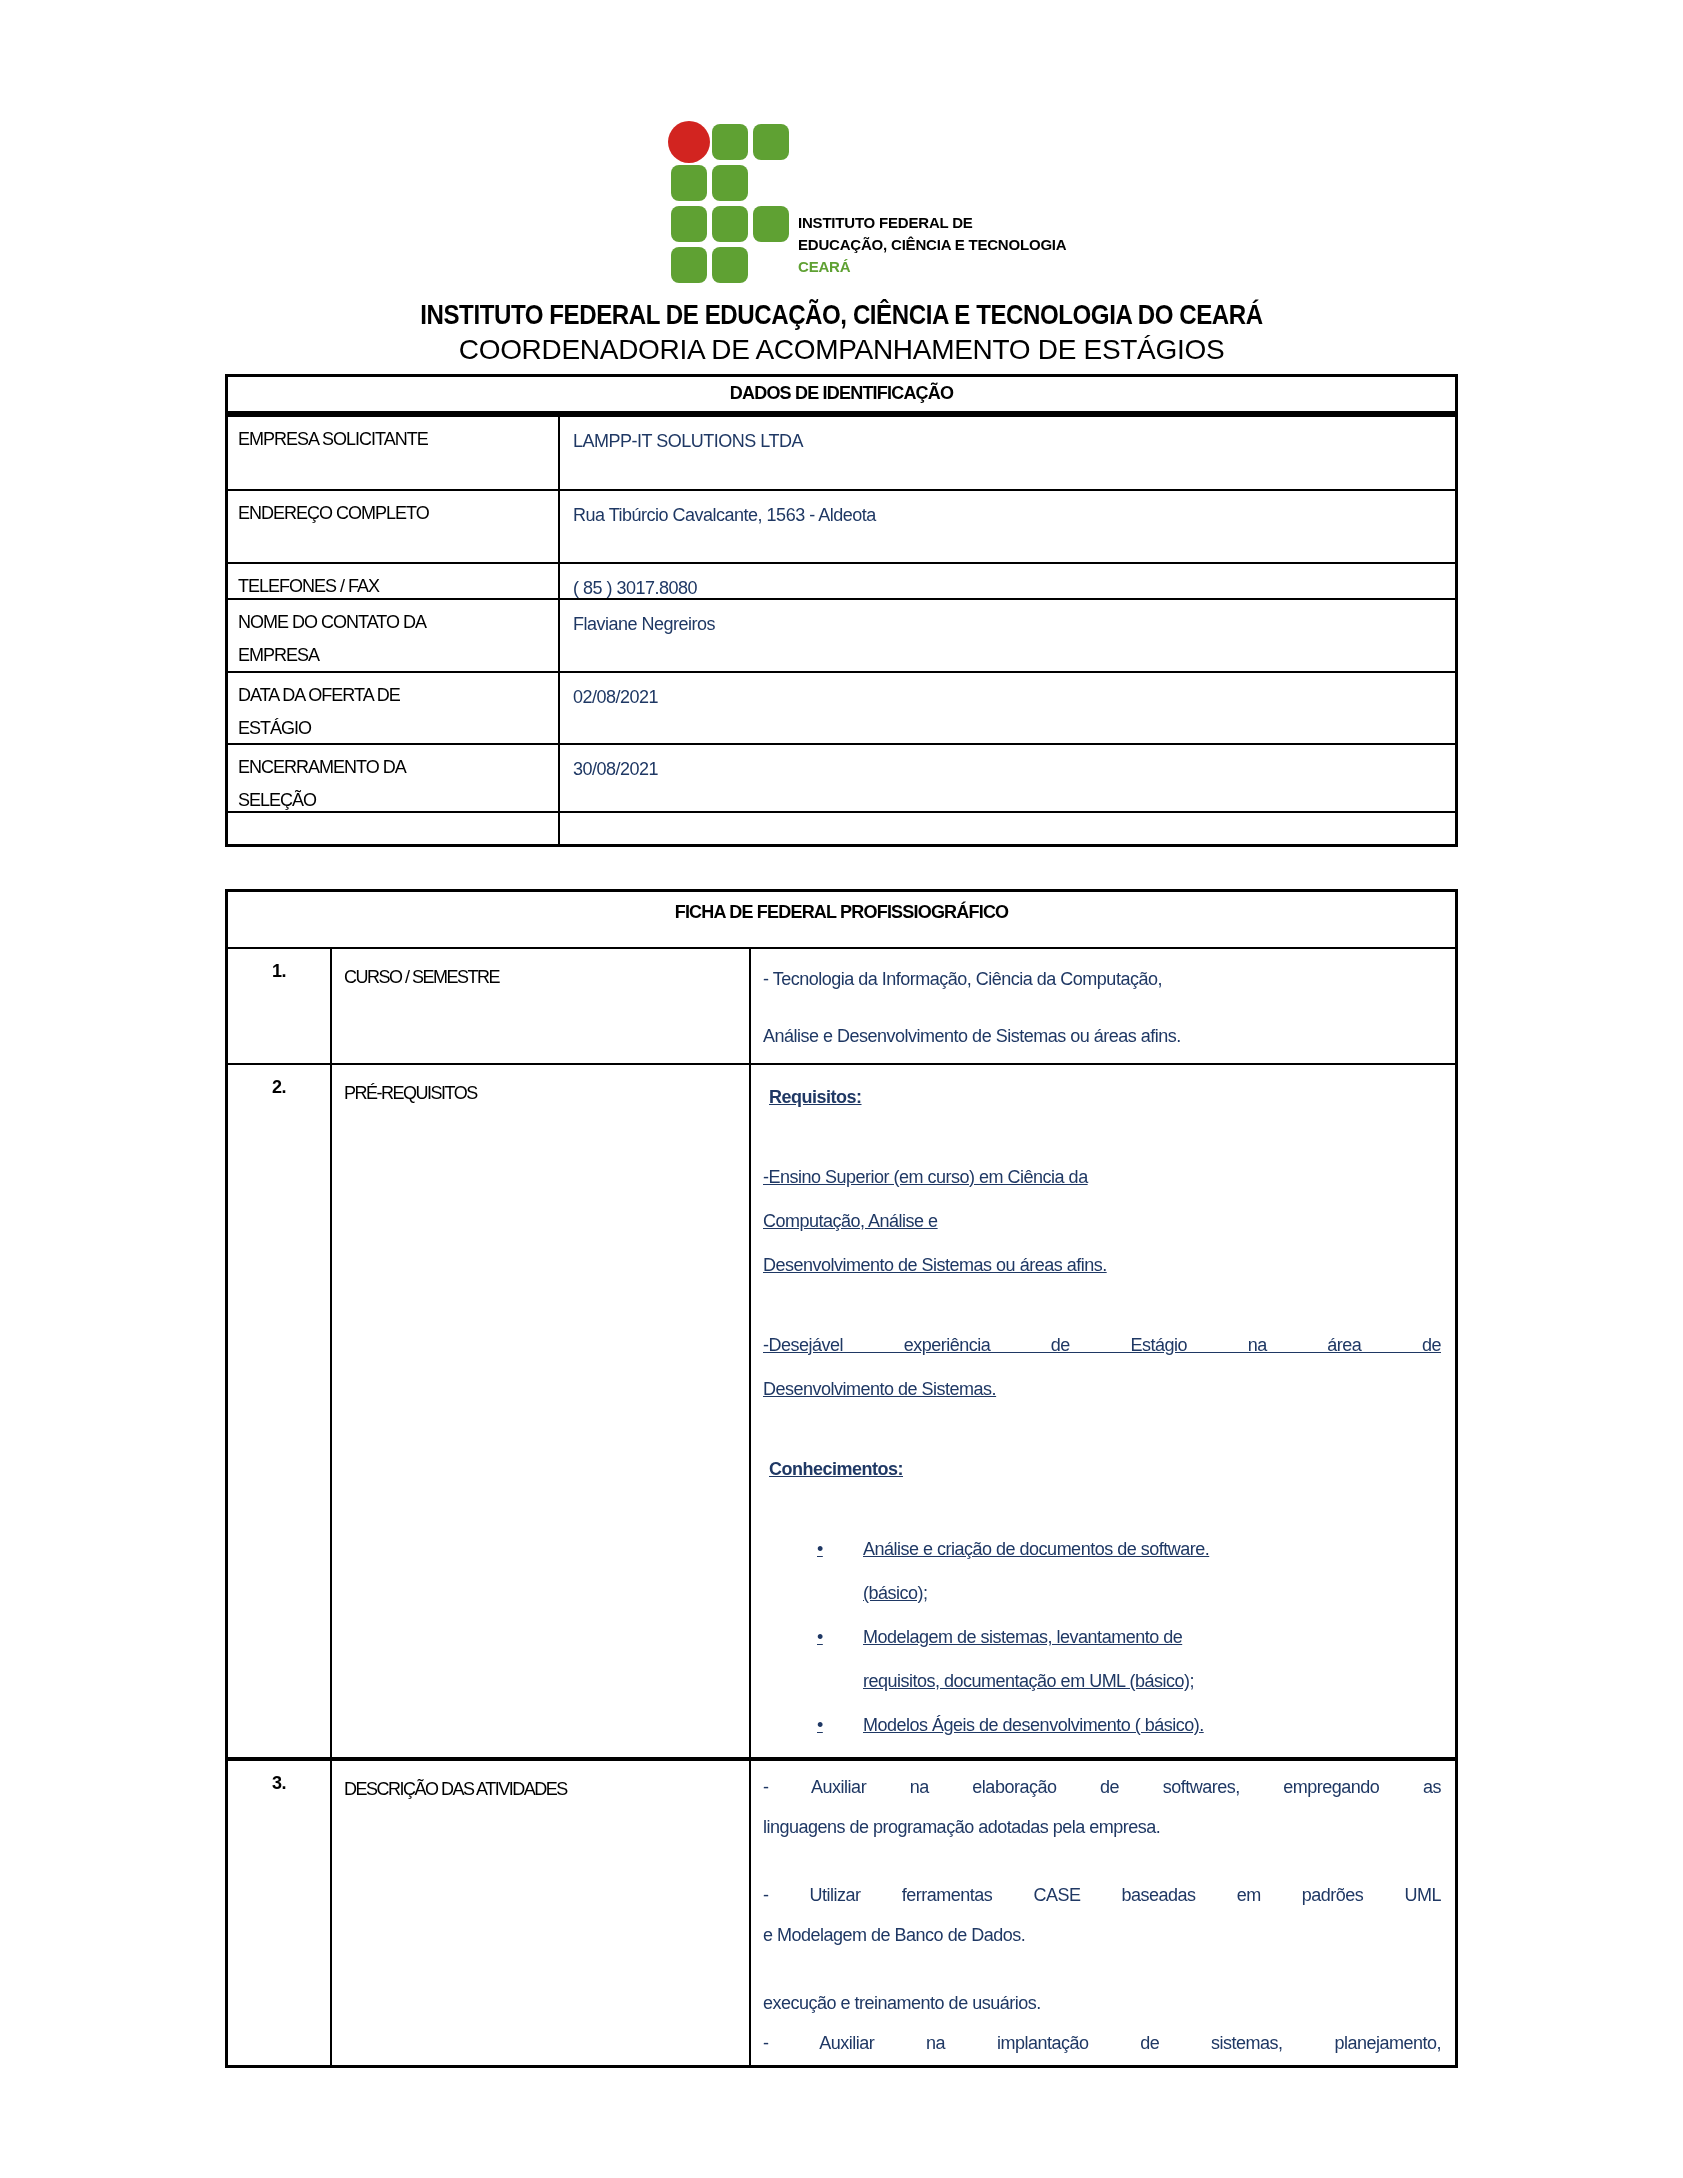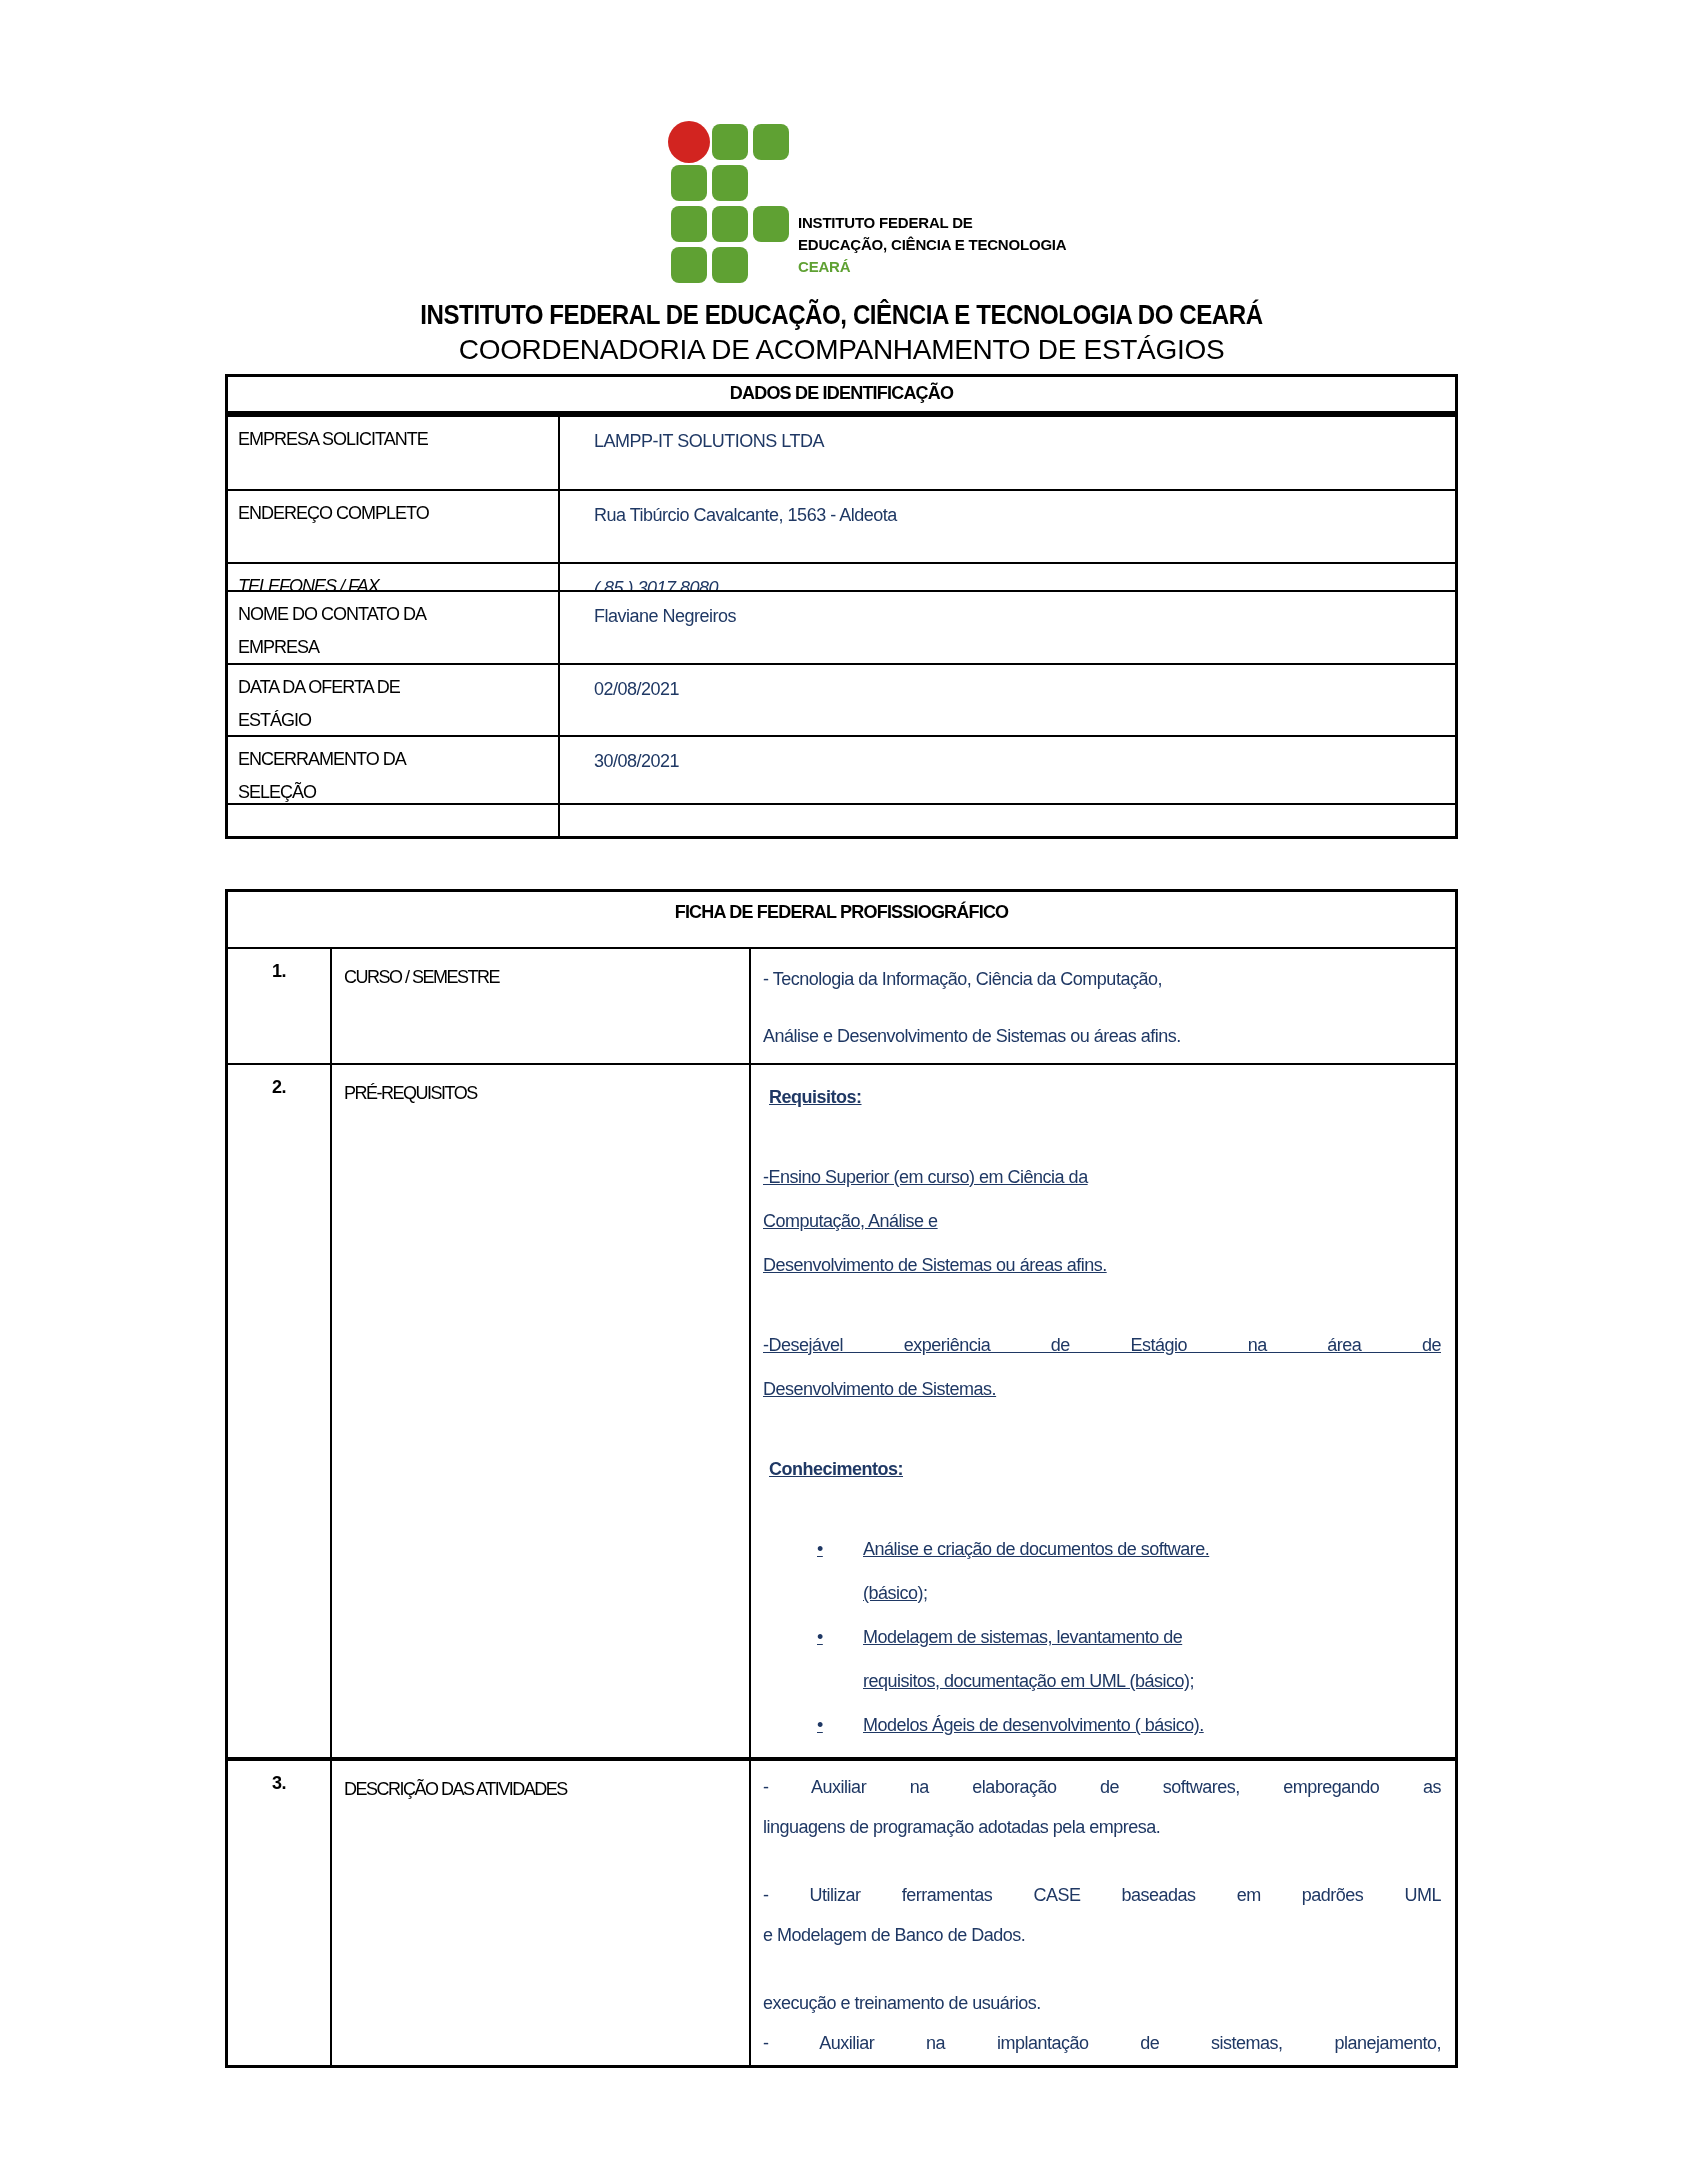--- a/index.html
+++ b/index.html
@@ -71,25 +71,25 @@
     letter-spacing: -0.8px;
   }
 
   
   #table1 { top: 374px; }
   #table1 .tbl-header {
     height: 34px; line-height: 32px;
     border-bottom: 6px solid #000;
     box-sizing: content-box;
   }
-  .t1-row { display: flex; gap: 21px; }
+  .t1-row { display: flex; }
   .t1-row + .t1-row { border-top: 2px solid #000; }
   .t1-r0 { height: 72px; }
   .t1-r1 { height: 73px; }
-  .t1-r2 { height: 28px; font-style: italic; }
+  .t1-r2 { height: 36px; }
   .t1-r3 { height: 73px; }
   .t1-r4 { height: 72px; }
   .t1-r5 { height: 68px; }
   .t1-r6 { height: 33px; }
   .t1-label {
     width: 332px;
     border-right: 2px solid #000;
     padding: 6px 6px 0 10px;
     letter-spacing: -1px;
     line-height: 33px;

